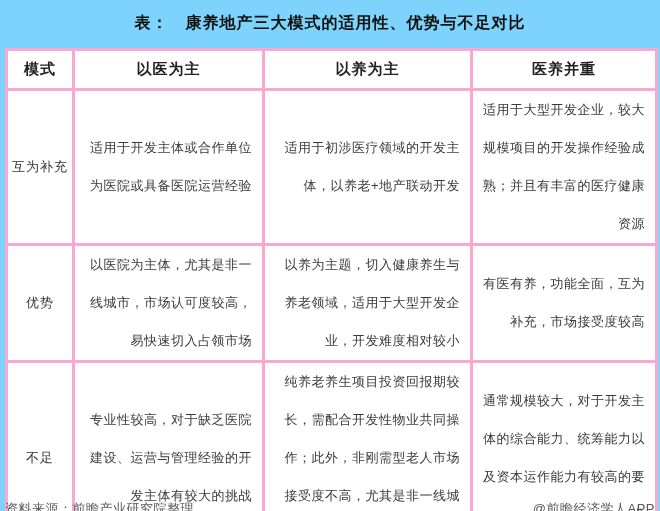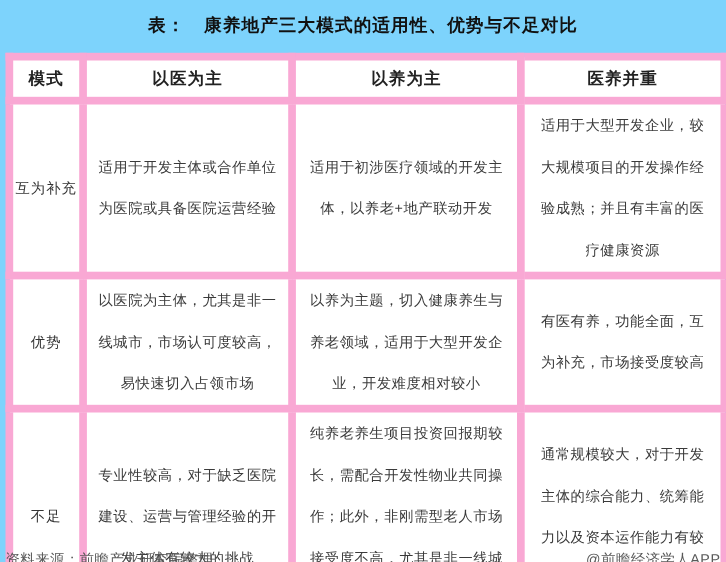--- a/index.html
+++ b/index.html
@@ -30,21 +30,21 @@
   table.cmp {
     position: absolute;
     top: 48px;
     left: 5px;
     width: 650px;
     border-collapse: collapse;
     table-layout: fixed;
   }
   table.cmp th,
   table.cmp td {
-    border: 7px solid #f9a8d4;
+    border: 3px solid #f9a8d4;
     background: #ffffff;
   }
   table.cmp th {
     height: 40px;
     font-size: 15px;
     font-weight: bold;
     color: #222222;
     text-align: center;
     vertical-align: middle;
     letter-spacing: 1px;
@@ -55,21 +55,21 @@
     font-size: 13px;
     color: #333333;
     letter-spacing: 1px;
   }
   td.cell {
     font-size: 13px;
     color: #3a3a3a;
     line-height: 38px;
     padding: 0 10px;
     vertical-align: middle;
-    text-align: center;
+    text-align: right;
     letter-spacing: 0.5px;
     margin-left: 17px;
   }
   tr.r-apply td { height: 115px; }
   tr.r-adv   td { height: 115px; }
   tr.r-short td { height: 148px; }
   .footer {
     position: absolute;
     top: 480px;
     left: 5px;

